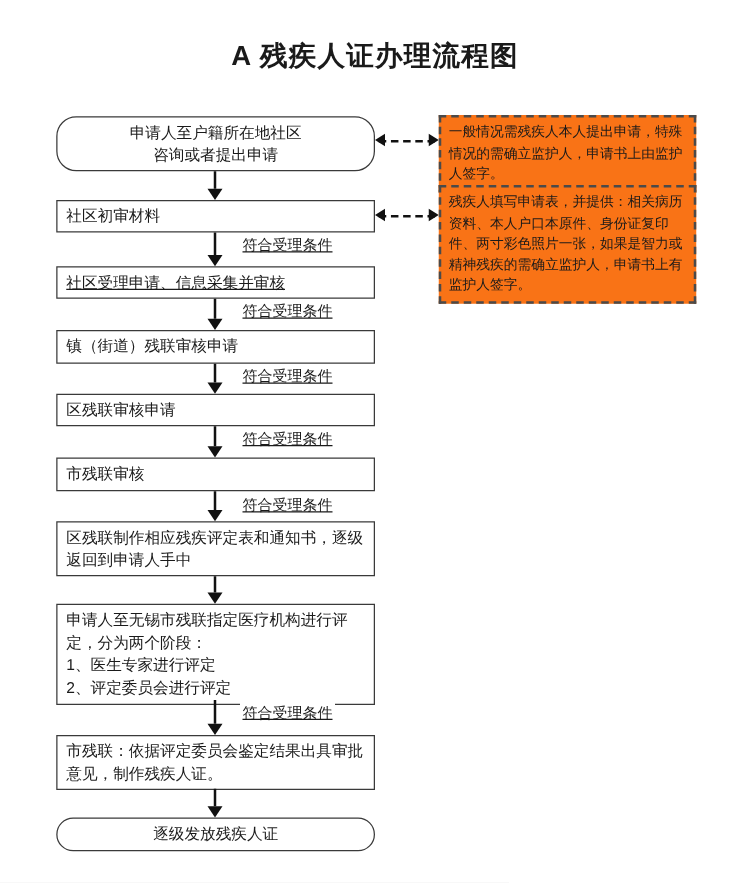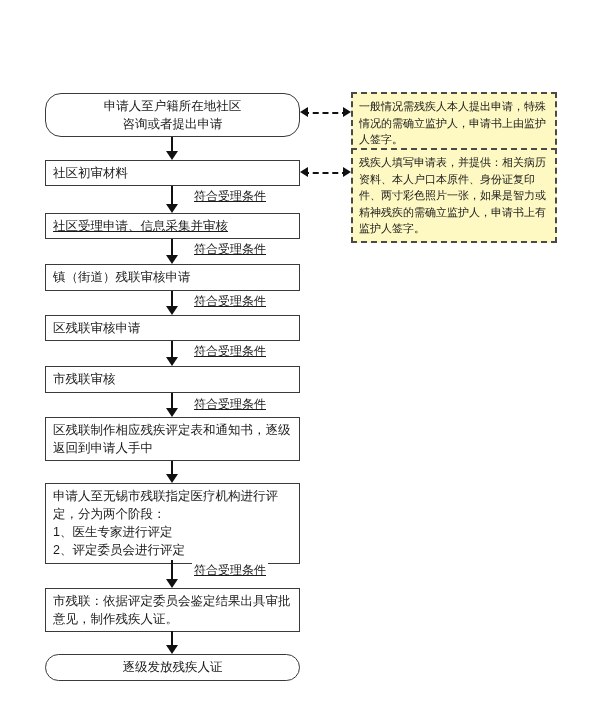--- a/index.html
+++ b/index.html
@@ -79,31 +79,32 @@
     right:-3px;top:-7px;
     border-top:5px solid transparent;
     border-bottom:5px solid transparent;
     border-left:8px solid #111;
   }
   .note{
     position:absolute;
     left:351px;width:206px;
     box-sizing:border-box;
     border:2px dashed #4a4a4a;
-    background:#fef9c3;
+    background:#f97316;
     font-size:11px;
     line-height:1.5;
     padding:4px 6px;
   }
 </style>
 </head>
 <body>
 
 <div class="page">
 
+  <h1 class="title">A 残疾人证办理流程图</h1>
 
   <div class="box center" style="top:93px;min-height:44px;">申请人至户籍所在地社区
 咨询或者提出申请</div>
   <div class="box" style="top:160px;min-height:26px;">社区初审材料</div>
   <div class="box" style="top:213px;min-height:26px;text-decoration:underline;">社区受理申请、信息采集并审核</div>
   <div class="box" style="top:264px;min-height:27px;">镇（街道）残联审核申请</div>
   <div class="box" style="top:315px;min-height:26px;">区残联审核申请</div>
   <div class="box" style="top:366px;min-height:27px;">市残联审核</div>
   <div class="box" style="top:417px;min-height:44px;">区残联制作相应残疾评定表和通知书，逐级返回到申请人手中</div>
   <div class="box" style="top:483px;min-height:77px;">申请人至无锡市残联指定医疗机构进行评定，分为两个阶段：

